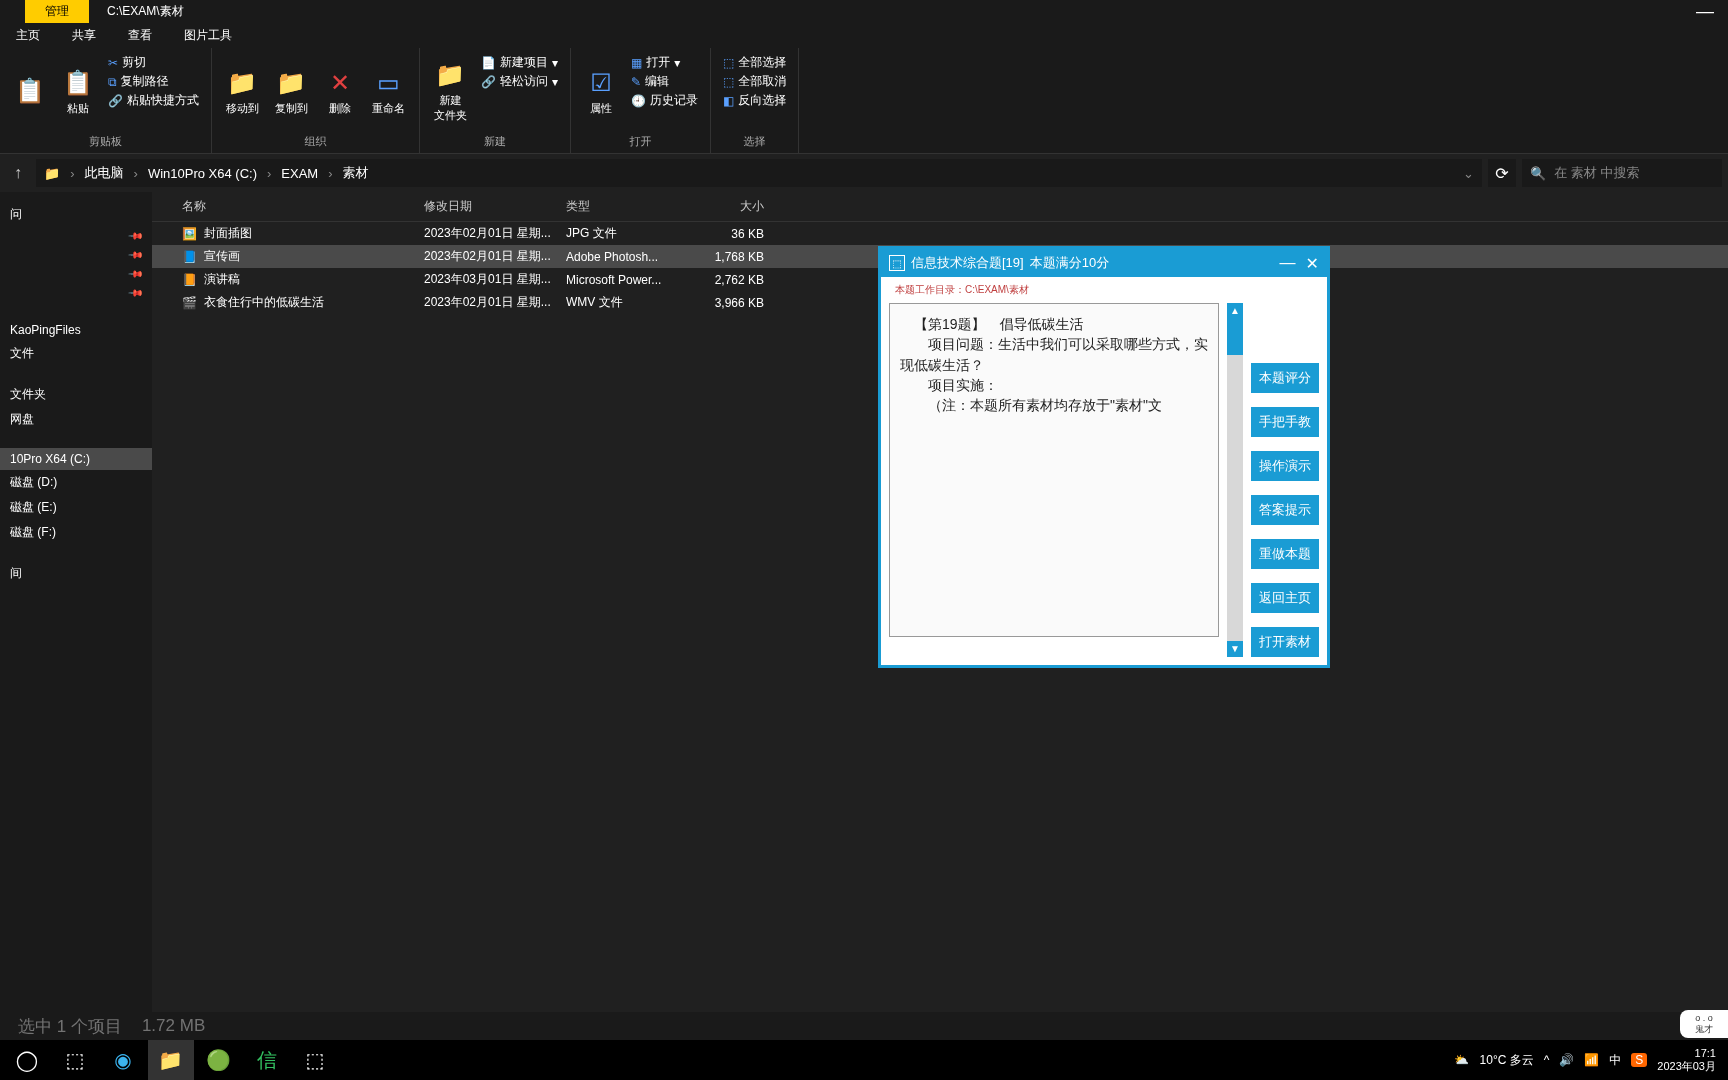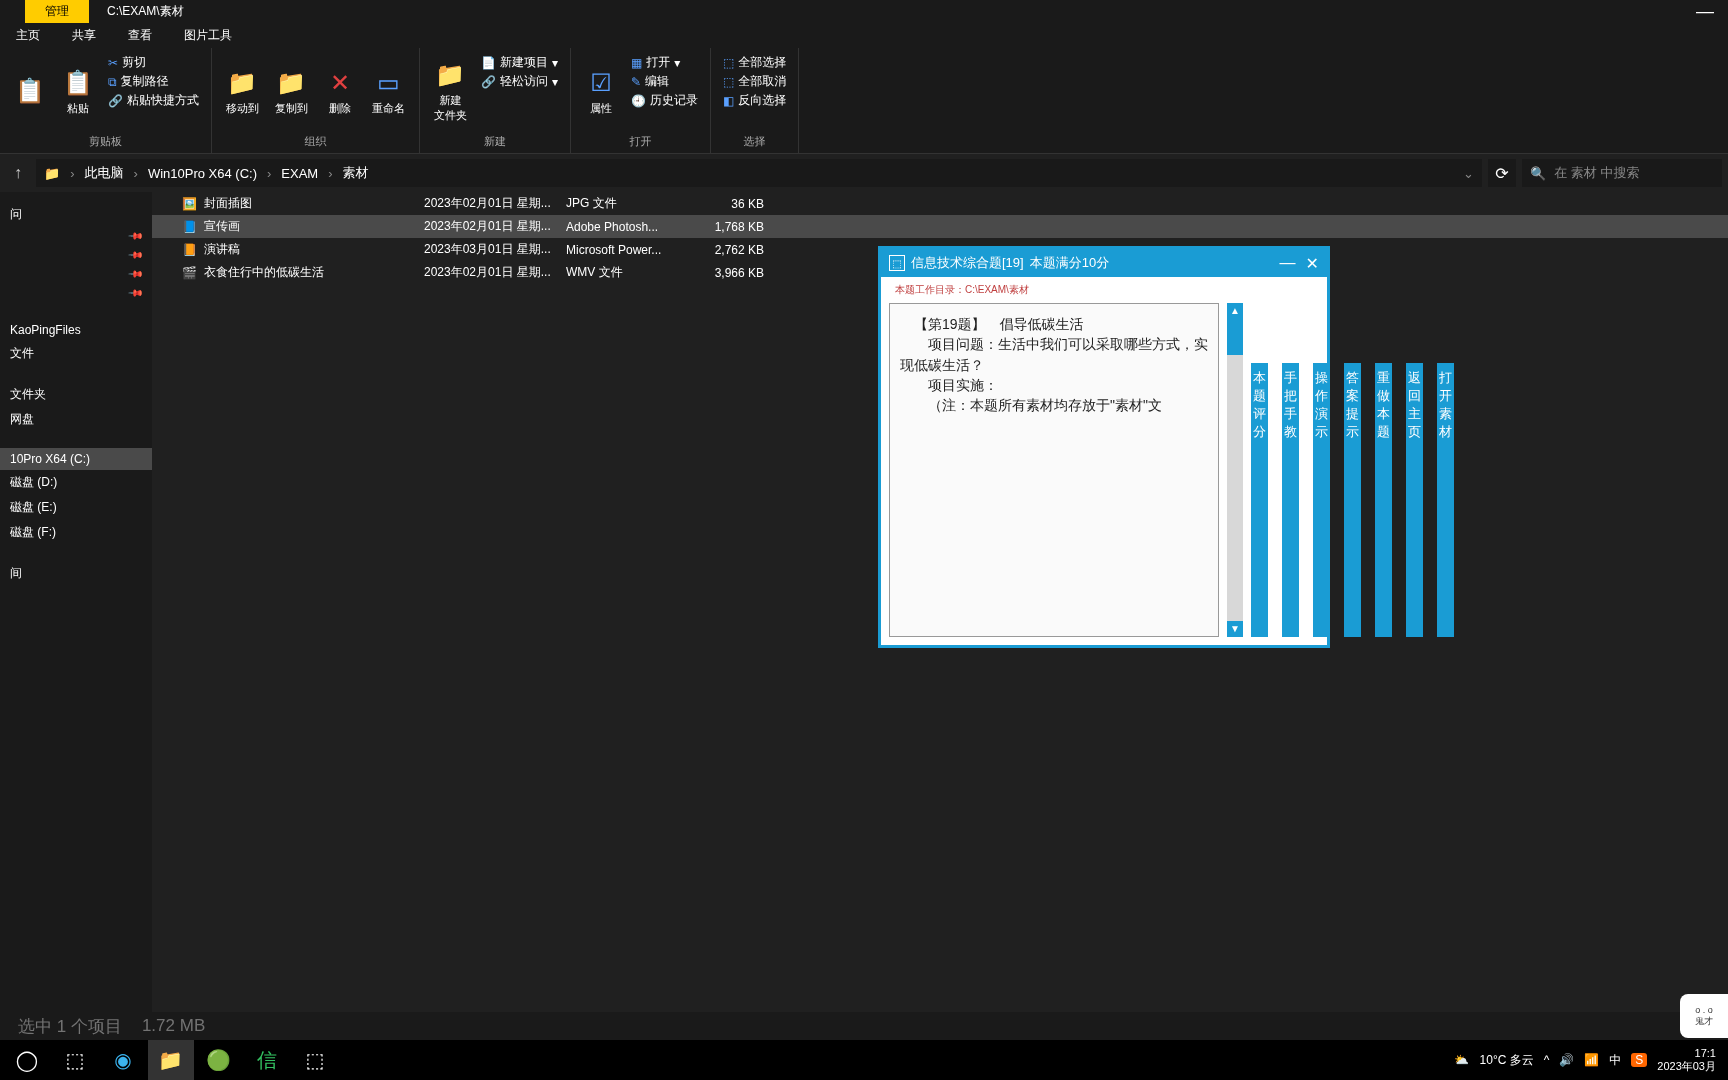--- a/index.html
+++ b/index.html
@@ -72,24 +72,24 @@
     .exam-t-icon { width: 16px; height: 16px; border: 1px solid #fff; display: flex; align-items: center; justify-content: center; font-size: 10px; }
     .exam-spacer { flex: 1; }
     .exam-winbtns { display: flex; gap: 10px; font-size: 16px; }
     .exam-subheader { padding: 6px 14px; color: #c04040; font-size: 10px; }
     .exam-body { display: flex; gap: 8px; padding: 0 8px 8px; }
     .exam-textarea { flex: 1; background: #fafafa; border: 1px solid #999; padding: 10px; font-size: 14px; line-height: 1.45; color: #222; height: 334px; overflow: hidden; font-family: SimSun, serif; }
     .exam-scroll { width: 16px; display: flex; flex-direction: column; background: #d8d8d8; }
     .scroll-btn { height: 16px; background: #1a9cd4; color: #fff; text-align: center; font-size: 10px; line-height: 16px; }
     .scroll-thumb { background: #1a9cd4; height: 36px; }
     .scroll-track { flex: 1; }
-    .exam-buttons { width: 68px; display: flex; flex-direction: row; gap: 14px; padding-top: 60px; }
+    .exam-buttons { width: 68px; display: flex; flex-direction: column; gap: 14px; padding-top: 60px; }
     .exam-btn { background: #1a9cd4; color: #fff; text-align: center; padding: 6px 2px; font-size: 13px; }
     
-    .avatar-bubble { position: absolute; bottom: 42px; right: 0; width: 48px; height: 44px; background: #fff; border-radius: 8px 0 0 8px; display: flex; flex-direction: column; align-items: center; justify-content: center; font-size: 9px; color: #333; }
+    .avatar-bubble { position: absolute; bottom: 42px; right: 0; width: 48px; height: 28px; background: #fff; border-radius: 8px 0 0 8px; display: flex; flex-direction: column; align-items: center; justify-content: center; font-size: 9px; color: #333; }
   </style>
 </head>
 <body>
 
 <div class="titlebar">
   <div class="titlebar-tab">管理</div>
   <div class="titlebar-path">C:\EXAM\素材</div>
   <div class="minimize-btn">—</div>
 </div>
 
@@ -266,20 +266,26 @@
     <div class="sidebar-item">网盘</div>
     <div class="sidebar-gap"></div>
     <div class="sidebar-item selected">10Pro X64 (C:)</div>
     <div class="sidebar-item">磁盘 (D:)</div>
     <div class="sidebar-item">磁盘 (E:)</div>
     <div class="sidebar-item">磁盘 (F:)</div>
     <div class="sidebar-gap"></div>
     <div class="sidebar-item">间</div>
   </div>
   <div class="content">
+    <div class="cols">
+      <div class="col-name">名称</div>
+      <div class="col-date">修改日期</div>
+      <div class="col-type">类型</div>
+      <div class="col-size">大小</div>
+    </div>
     <div id="file-rows">
         <div class="file-row">
           <div class="file-name-cell">
             <span class="file-icon">🖼️</span>
             <span>封面插图</span>
           </div>
           <div class="file-date">2023年02月01日 星期...</div>
           <div class="file-type">JPG 文件</div>
           <div class="file-size">36 KB</div>
         </div>

